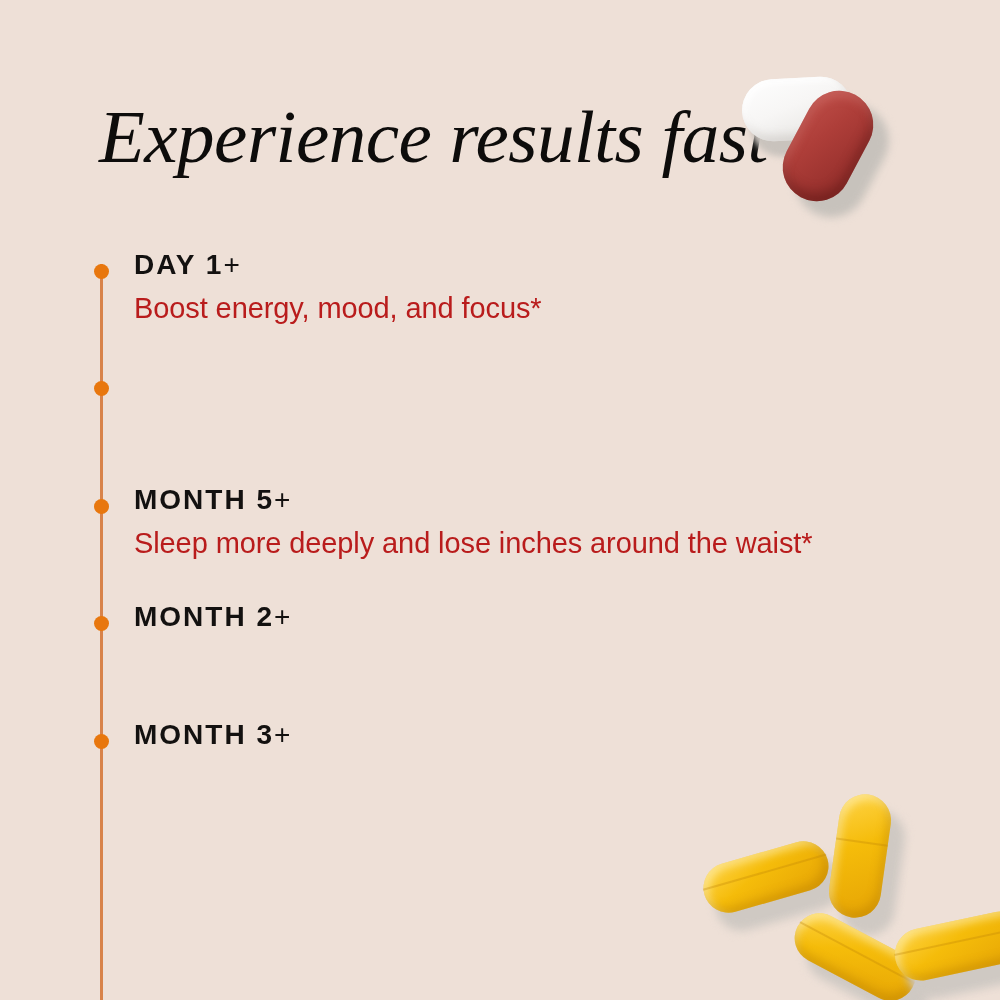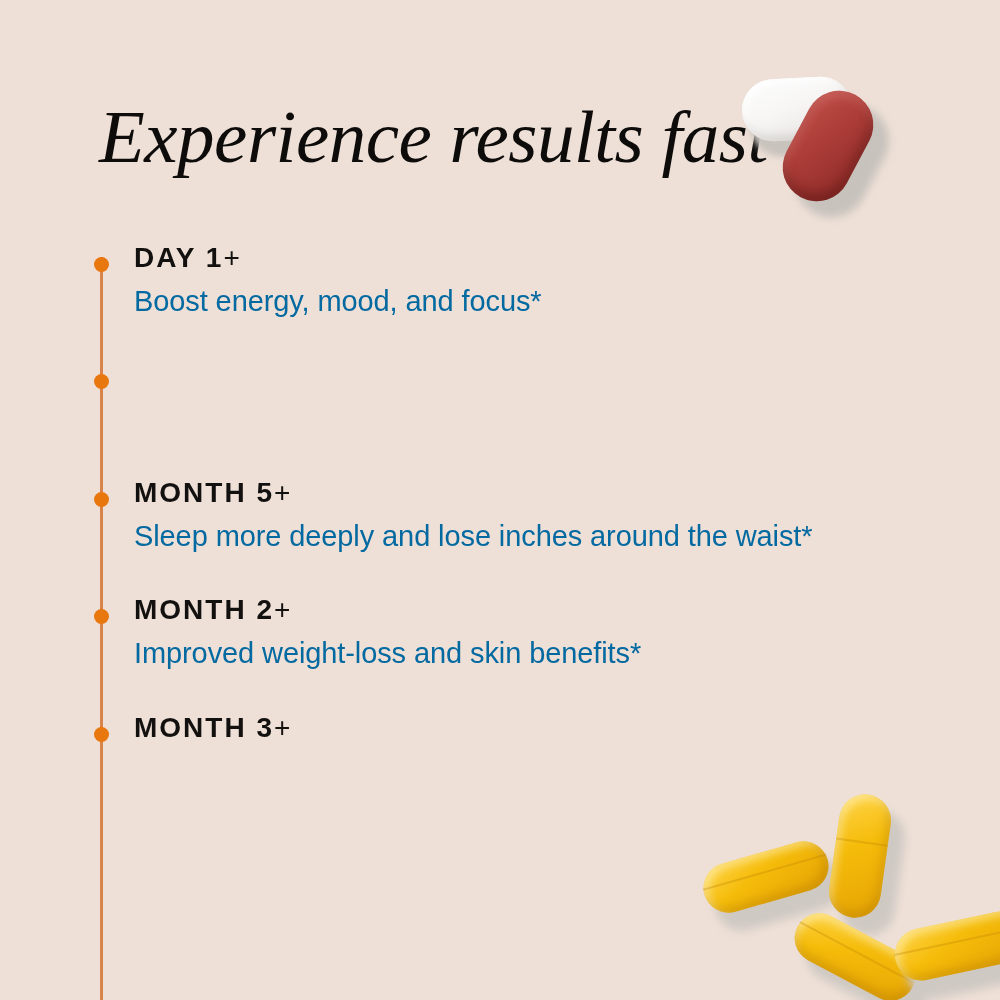--- a/index.html
+++ b/index.html
@@ -33,21 +33,21 @@
     line-height: 82px;
     letter-spacing: -0.5px;
     color: #0D0C0B;
     white-space: nowrap;
   }
 
   
   #timeline {
     position: absolute;
     left: 0;
-    top: 8px;
+    top: 15px;
     width: 1000px;
     height: 776px;
   }
   #timeline-line {
     position: absolute;
     left: 100px;
     top: 249px;
     width: 3px;
     height: 751px;
     background: #D8834A;
@@ -85,21 +85,21 @@
     font-weight: 400;
     letter-spacing: 0;
   }
   .tl-desc {
     margin-top: 6px;
     font-family: "Liberation Sans", sans-serif;
     font-weight: 400;
     font-size: 29px;
     line-height: 40px;
     letter-spacing: -0.1px;
-    color: #0369a1;
+    color: #b91c1c;
     max-width: 800px;
   }
 
   
   .pill-group {
     position: absolute;
   }
   .pill, .pill-shadow {
     position: absolute;
   }
@@ -207,21 +207,20 @@
       <div class="tl-body">
         <div class="tl-label"><span>MONTH 5</span><span class="plus">+</span></div>
         <div class="tl-desc">Sleep more deeply and lose inches around the waist*</div>
       </div>
     </div>
 
     <div class="tl-item" style="top:601px;">
       <div class="tl-dot"></div>
       <div class="tl-body">
         <div class="tl-label"><span>MONTH 2</span><span class="plus">+</span></div>
-        <div class="tl-desc">Improved weight-loss and skin benefits*</div>
       </div>
     </div>
 
     <div class="tl-item" style="top:719px;">
       <div class="tl-dot"></div>
       <div class="tl-body">
         <div class="tl-label"><span>MONTH 3</span><span class="plus">+</span></div>
       </div>
     </div>
 

